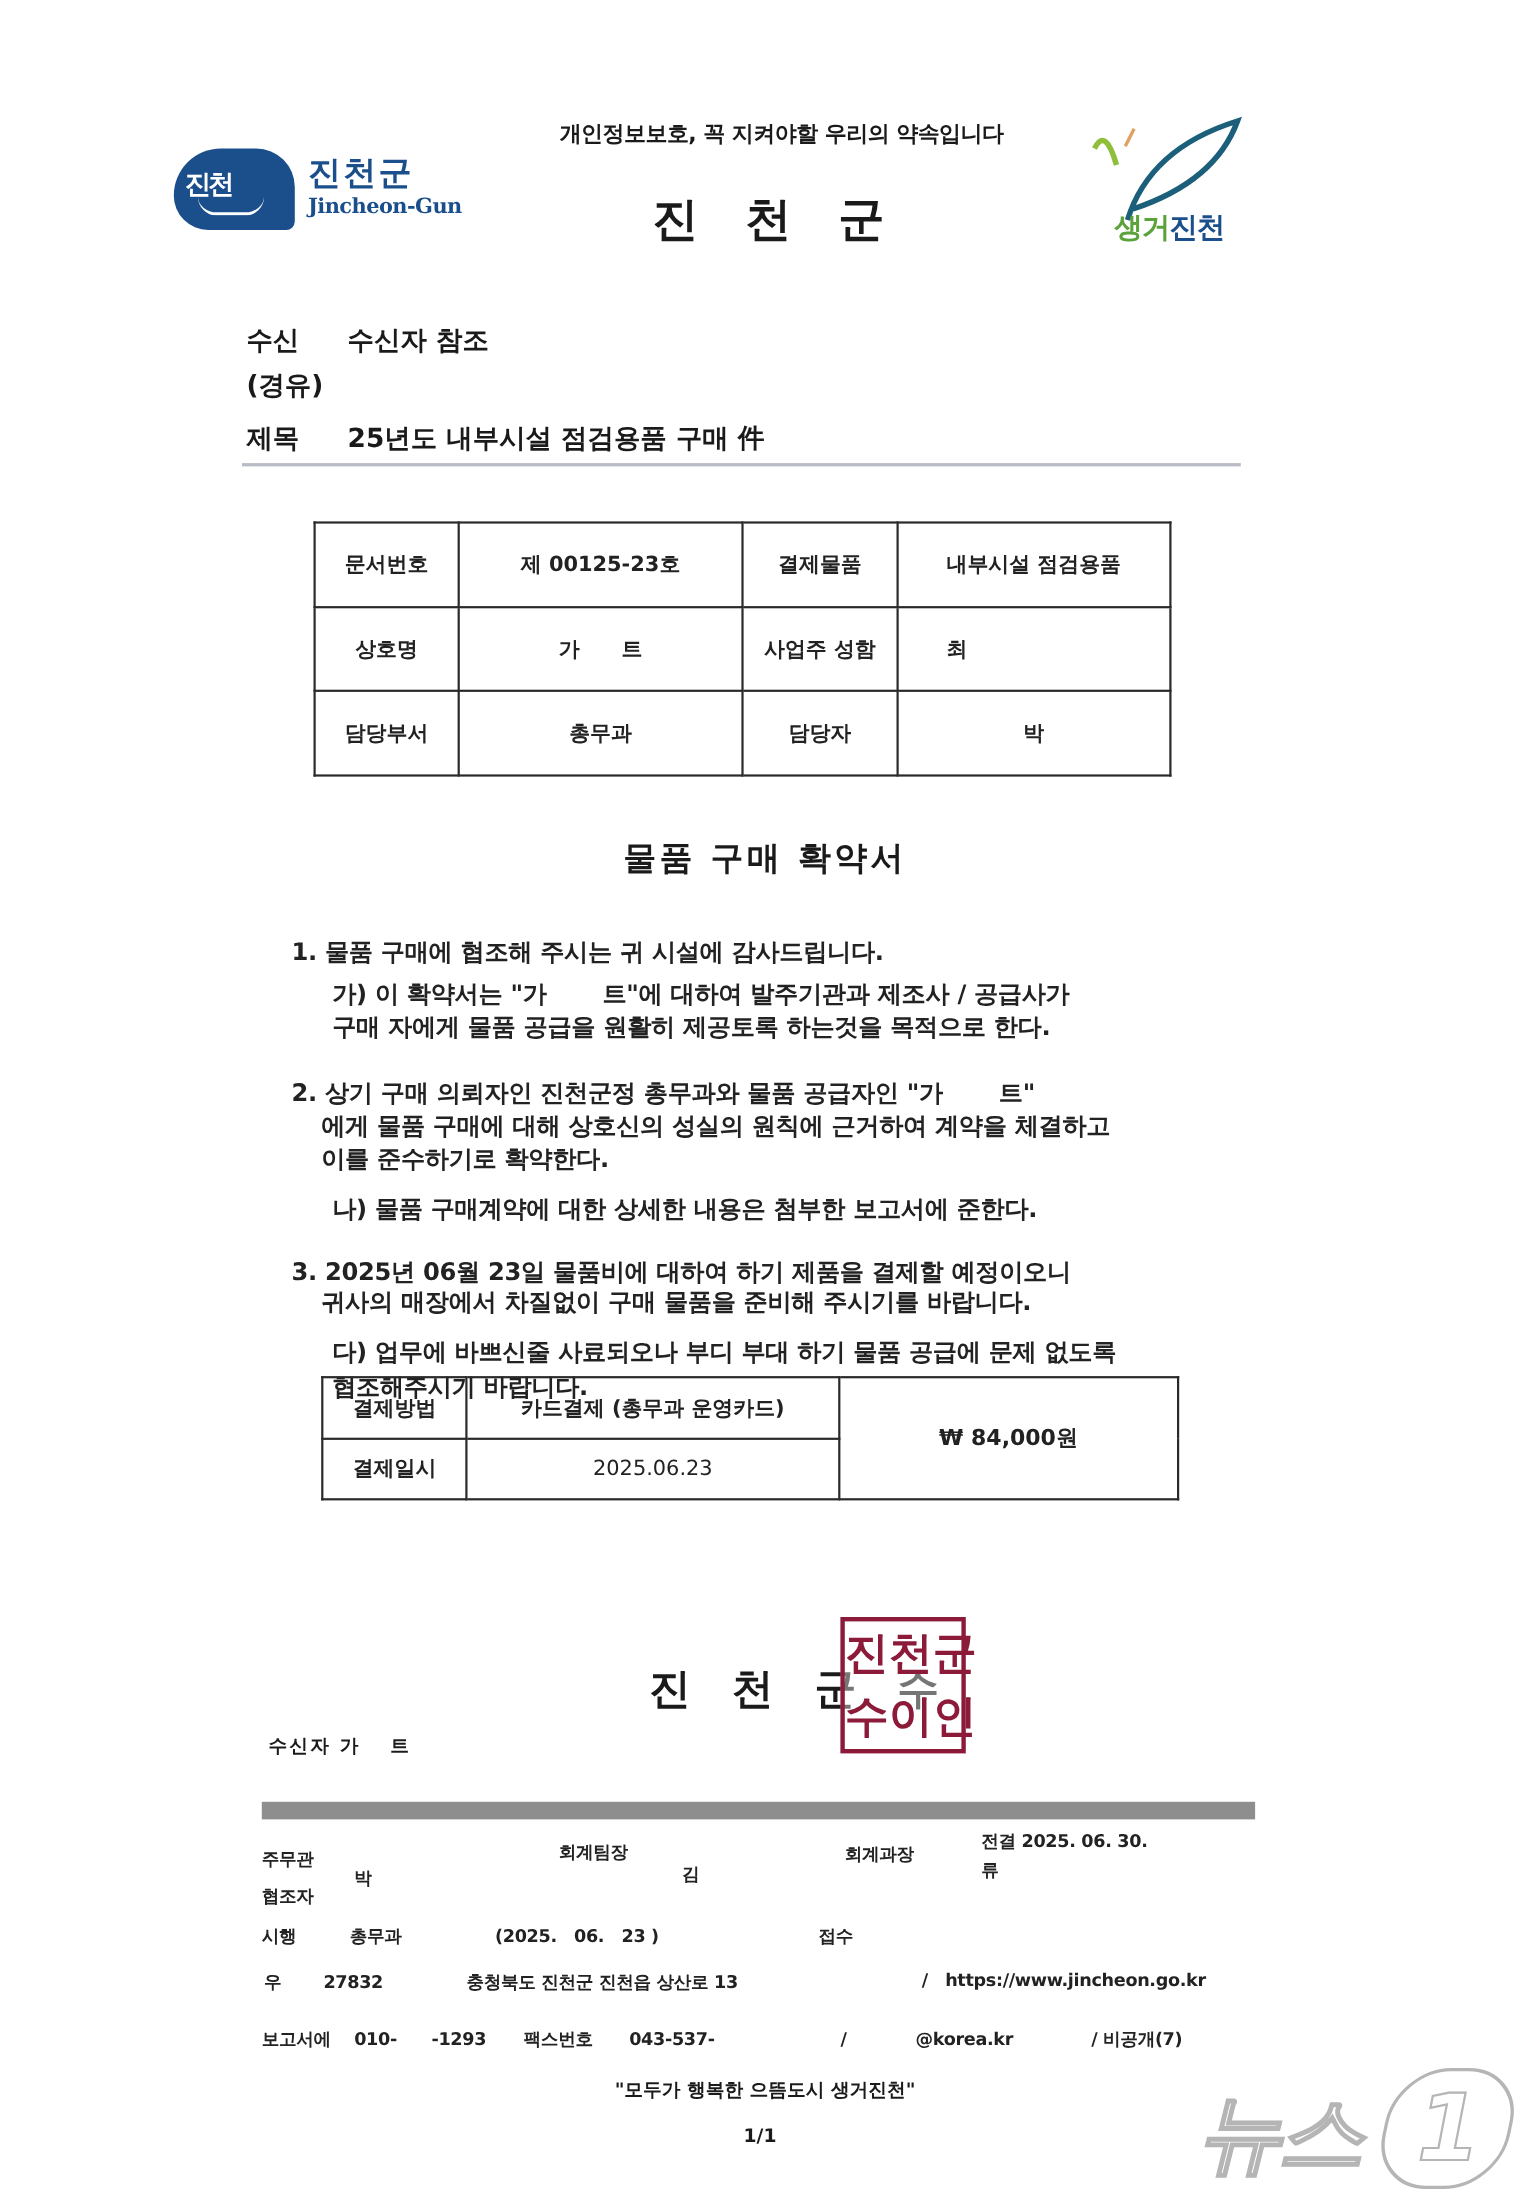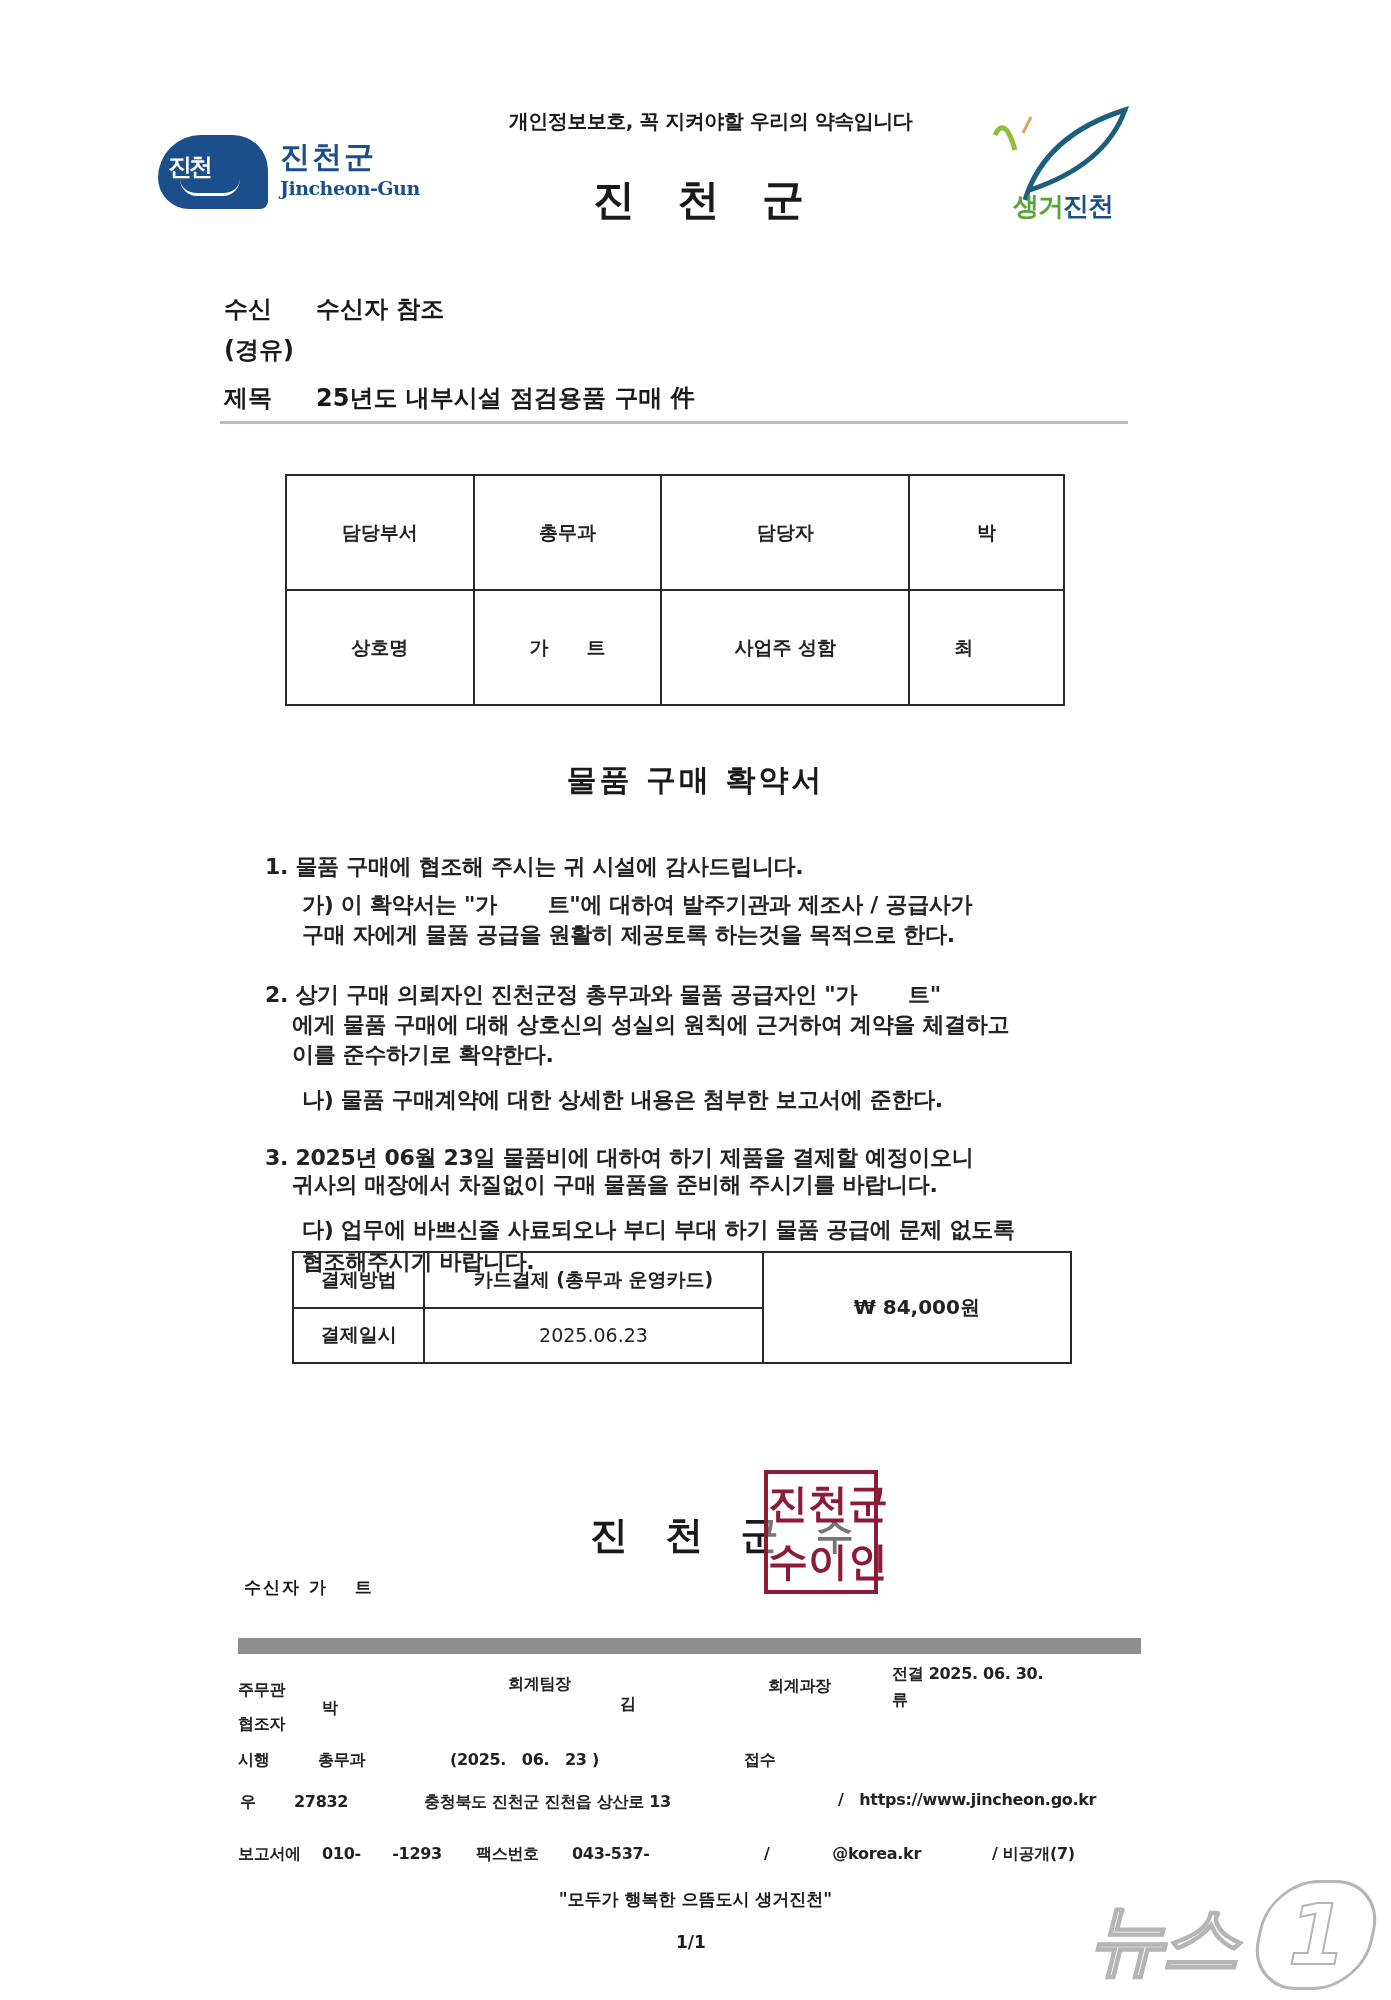--- a/index.html
+++ b/index.html
@@ -95,31 +95,37 @@
 <div class="abs meta-row" style="top:334px;">
   <span>(경유)</span>
 </div>
 <div class="abs meta-row" style="top:382px;">
   <span class="lbl">제목</span><span>25년도 내부시설 점검용품 구매 件</span>
 </div>
 <div class="abs rule"></div>
 
 <table class="grid info-table">
   <tbody>
+      <tr>
+    <td class="c1">문서번호</td>
+    <td class="c2">제 00125-23호</td>
+    <td class="c3">결제물품</td>
+    <td class="c4">내부시설 점검용품</td>
+  </tr>
+  <tr>
+    <td>상호명</td>
+    <td>가　　트</td>
+    <td>사업주 성함</td>
+    <td style="text-align:left;padding-left:44px;">최</td>
+  </tr>
   <tr>
     <td>담당부서</td>
     <td>총무과</td>
     <td>담당자</td>
     <td>박</td>
-  </tr>
-  <tr>
-    <td>상호명</td>
-    <td>가　　트</td>
-    <td>사업주 성함</td>
-    <td style="text-align:left;padding-left:44px;">최</td>
   </tr>
 </tbody>
   </table>
 
 <div class="abs doc-heading">물품 구매 확약서</div>
 
 <div class="abs para p-num" style="top:852px;">1. 물품 구매에 협조해 주시는 귀 시설에 감사드립니다.</div>
 <div class="abs para p-sub" style="top:890px;">가) 이 확약서는 "가　　 트"에 대하여 발주기관과 제조사 / 공급사가</div>
 <div class="abs para p-sub" style="top:920px;">구매 자에게 물품 공급을 원활히 제공토록 하는것을 목적으로 한다.</div>
 

